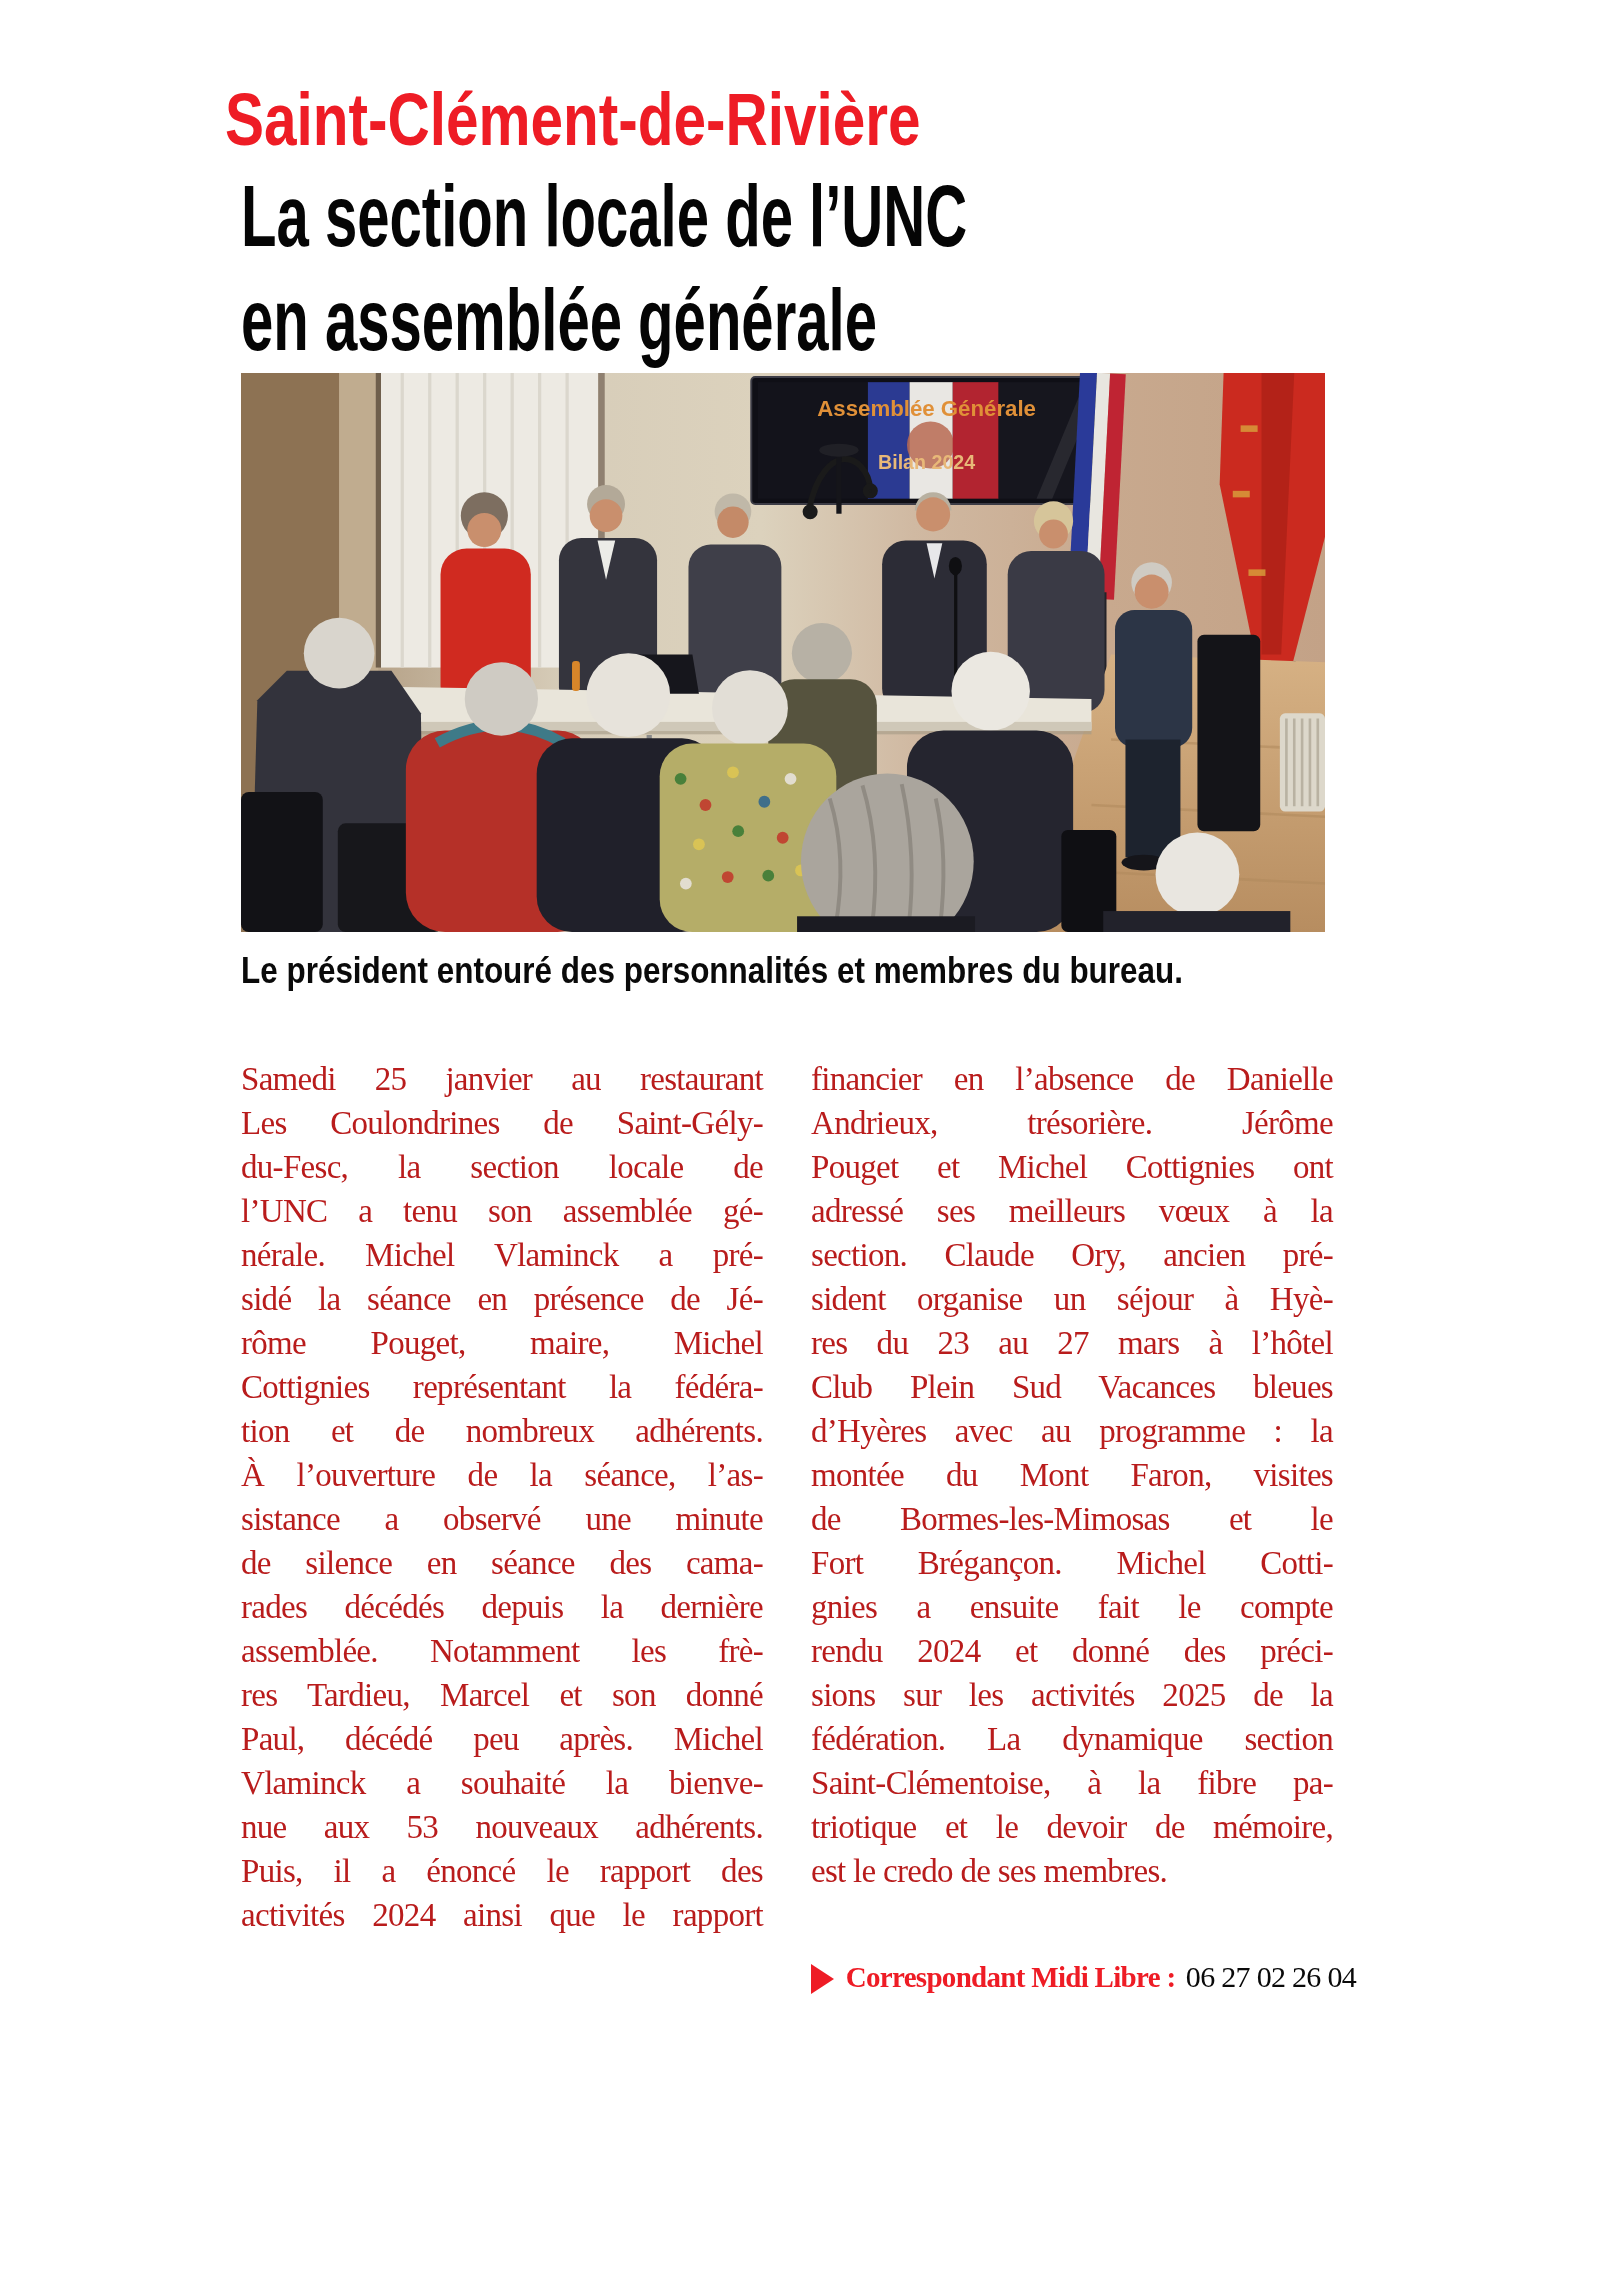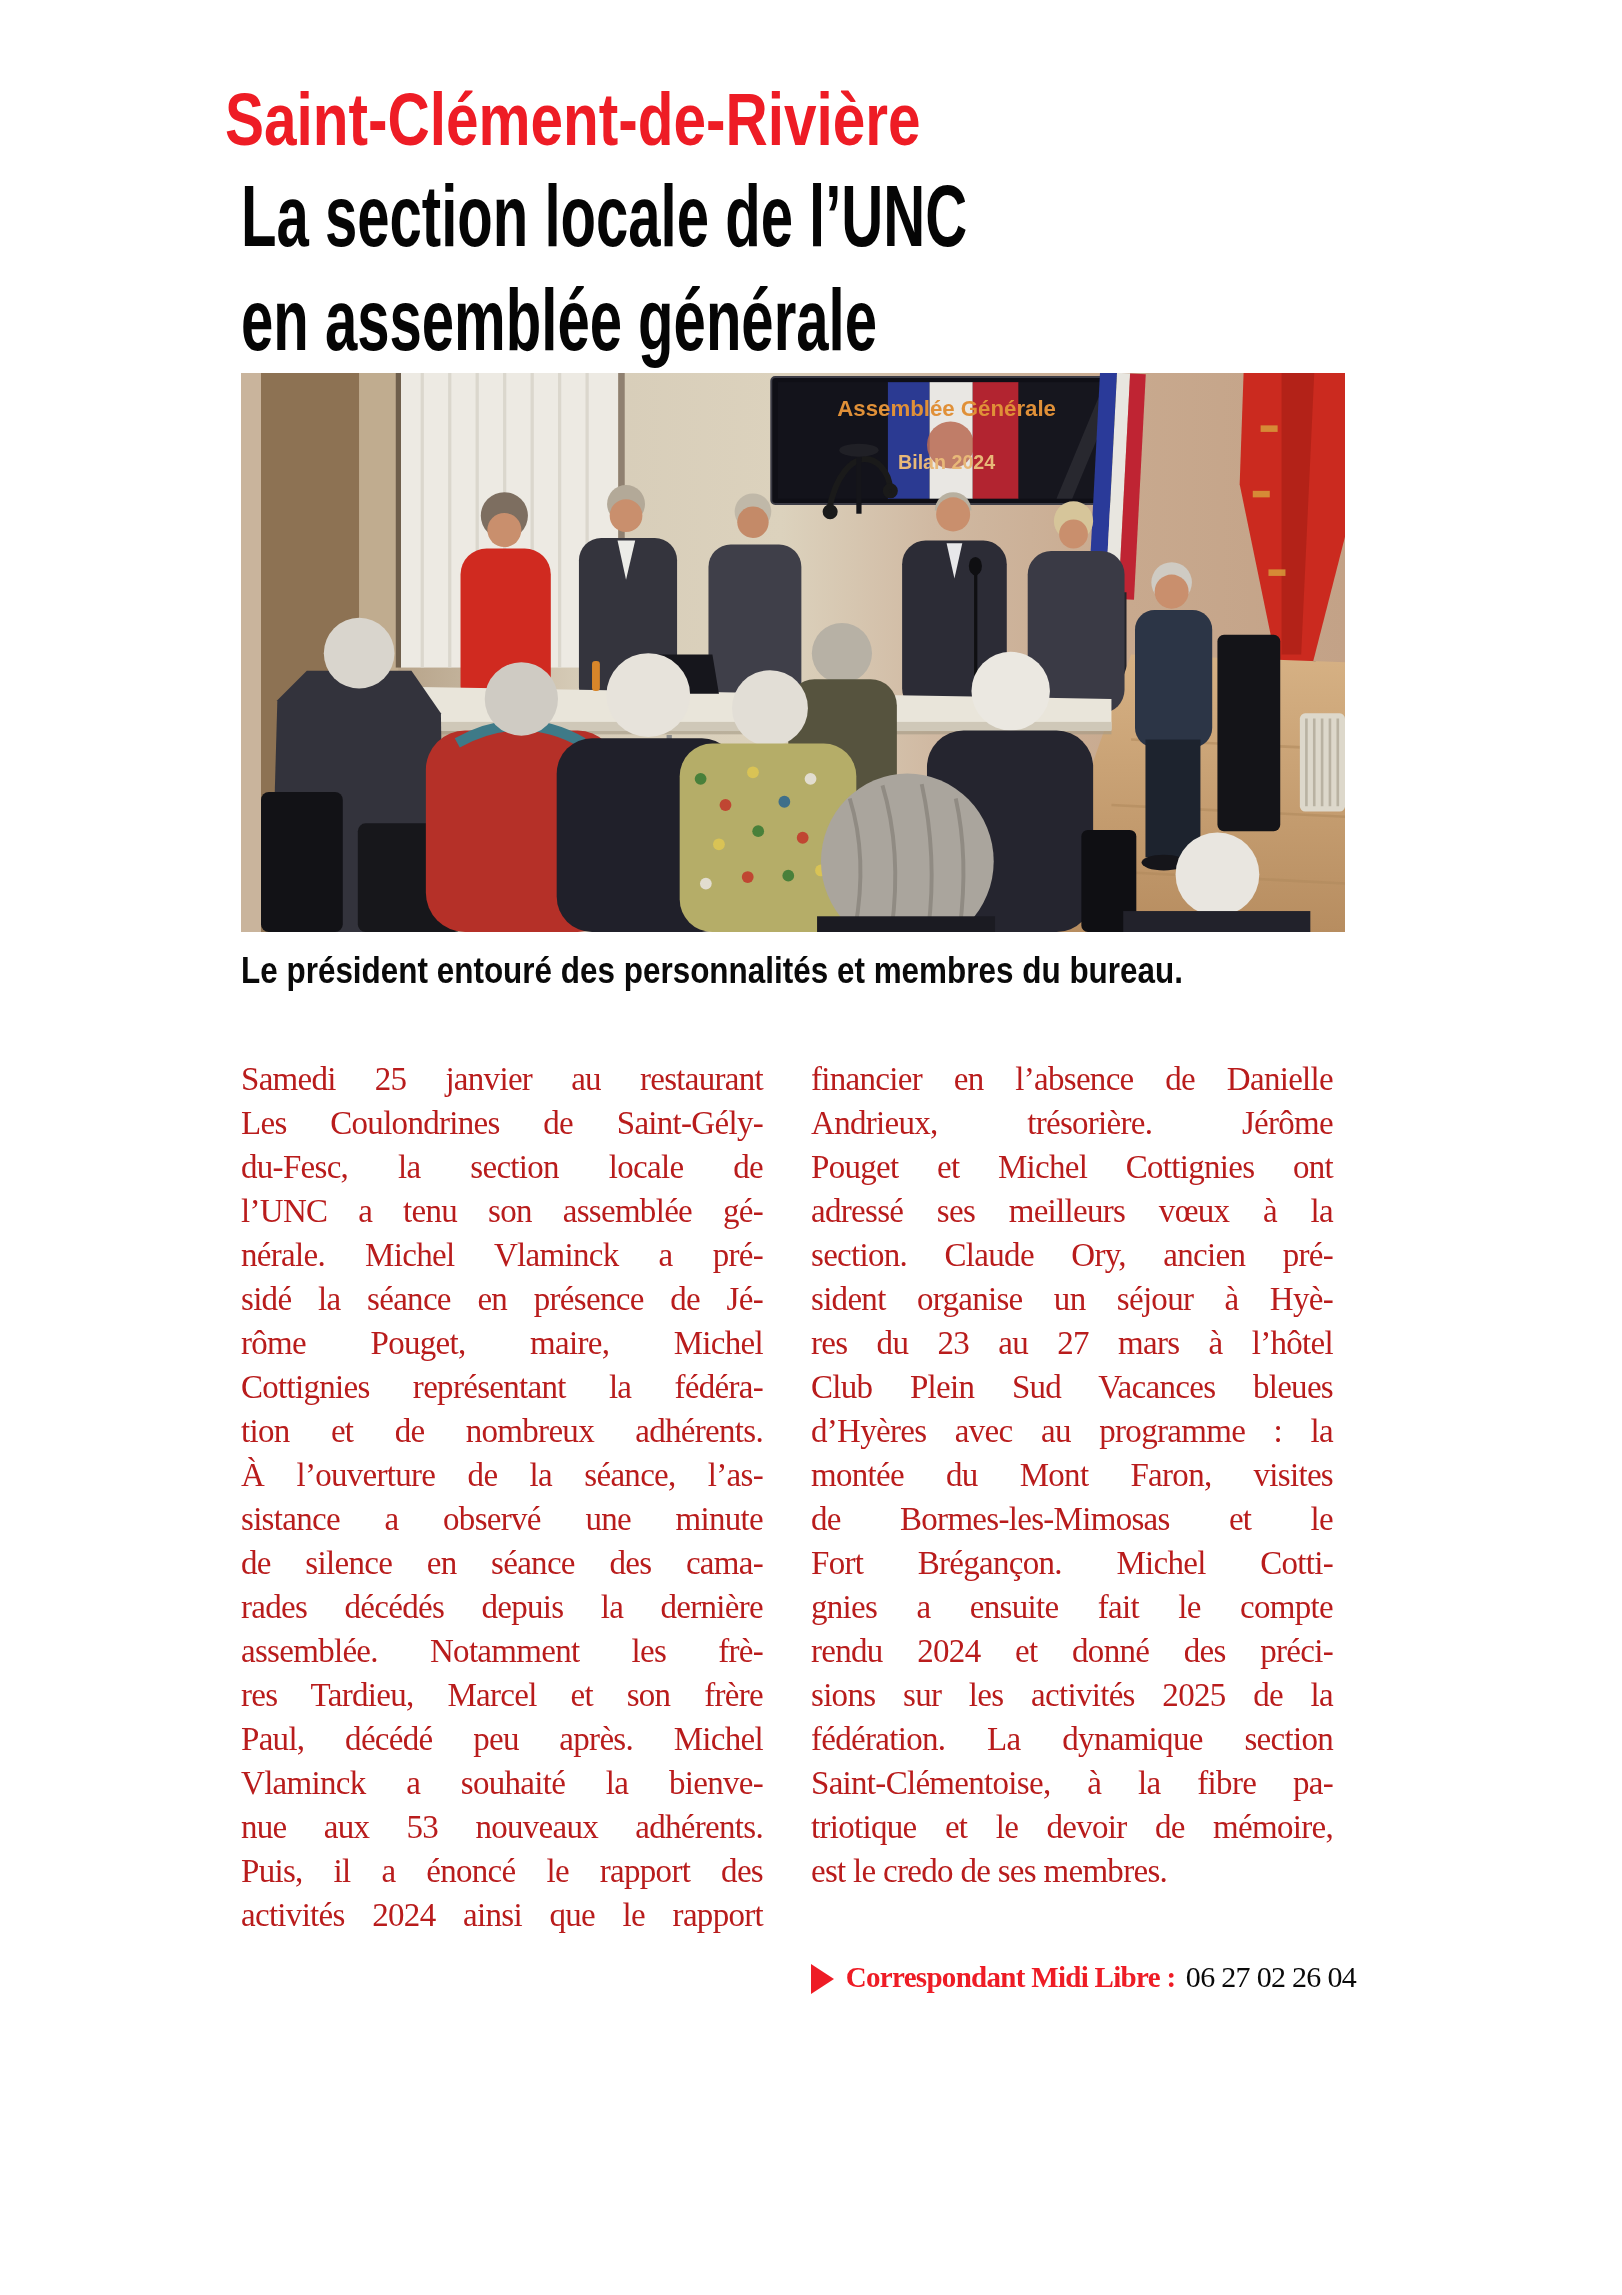--- a/index.html
+++ b/index.html
@@ -6,21 +6,21 @@
   body{width:1623px;height:2295px;position:relative;font-family:"Liberation Sans",sans-serif;overflow:hidden;}
   .abs{position:absolute;}
   .sx{display:inline-block;transform-origin:0 50%;white-space:nowrap;}
   
   #kicker{left:225px;top:82px;font-size:75px;line-height:75px;font-weight:bold;color:#ee1c25;}
   #kicker .sx{transform:scaleX(.78);}
   
   #headline{left:241px;top:164px;font-size:88px;line-height:104px;font-weight:bold;color:#050505;}
   #headline .sx{transform:scaleX(.66);}
   
-  #photo{left:241px;top:373px;width:1084px;height:559px;background:#c9b49c;padding-left:20px;}
+  #photo{left:241px;top:373px;width:1084px;height:559px;background:#c9b49c;}
   #photo svg{display:block;width:100%;height:100%;}
   
   #caption{left:241px;top:950px;font-size:37px;line-height:41px;font-weight:bold;color:#0a0a0a;}
   #caption .sx{transform:scaleX(.85);}
   
   .col{top:1057px;width:522px;font-family:"Liberation Serif",serif;font-size:33px;color:#b91c1c;letter-spacing:-0.7px;}
   #col-left{left:241px;}
   #col-right{left:811px;}
   .tline{height:44px;line-height:44px;text-align:justify;text-align-last:justify;white-space:nowrap;}
   .no-just-last .tline:last-child{text-align-last:left;}
@@ -221,21 +221,21 @@
     <div class="tline">nérale. Michel Vlaminck a pré-</div>
     <div class="tline">sidé la séance en présence de Jé-</div>
     <div class="tline">rôme Pouget, maire, Michel</div>
     <div class="tline">Cottignies représentant la fédéra-</div>
     <div class="tline">tion et de nombreux adhérents.</div>
     <div class="tline">À l’ouverture de la séance, l’as-</div>
     <div class="tline">sistance a observé une minute</div>
     <div class="tline">de silence en séance des cama-</div>
     <div class="tline">rades décédés depuis la dernière</div>
     <div class="tline">assemblée. Notamment les frè-</div>
-    <div class="tline">res Tardieu, Marcel et son frère</div>
+    <div class="tline">res Tardieu, Marcel et son donné</div>
     <div class="tline">Paul, décédé peu après. Michel</div>
     <div class="tline">Vlaminck a souhaité la bienve-</div>
     <div class="tline">nue aux 53 nouveaux adhérents.</div>
     <div class="tline">Puis, il a énoncé le rapport des</div>
     <div class="tline">activités 2024 ainsi que le rapport</div>
   </div>
 <div class="abs col no-just-last" id="col-right">
     <div class="tline">financier en l’absence de Danielle</div>
     <div class="tline">Andrieux, trésorière. Jérôme</div>
     <div class="tline">Pouget et Michel Cottignies ont</div>

